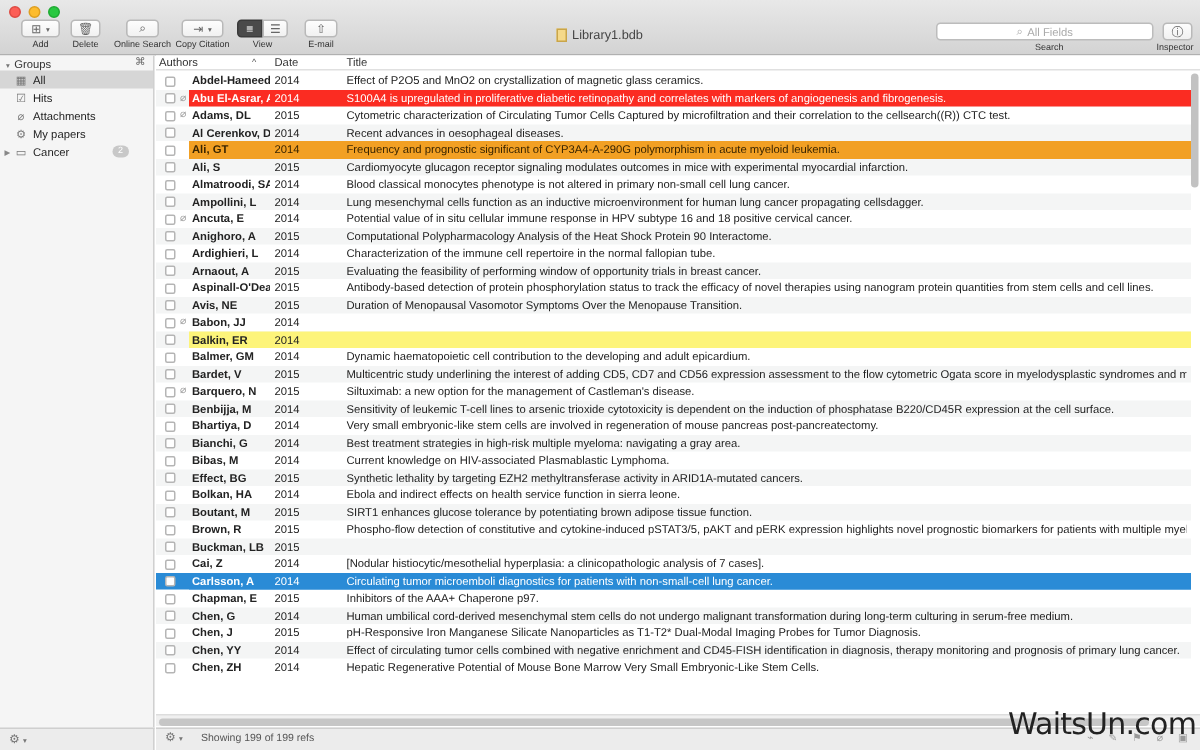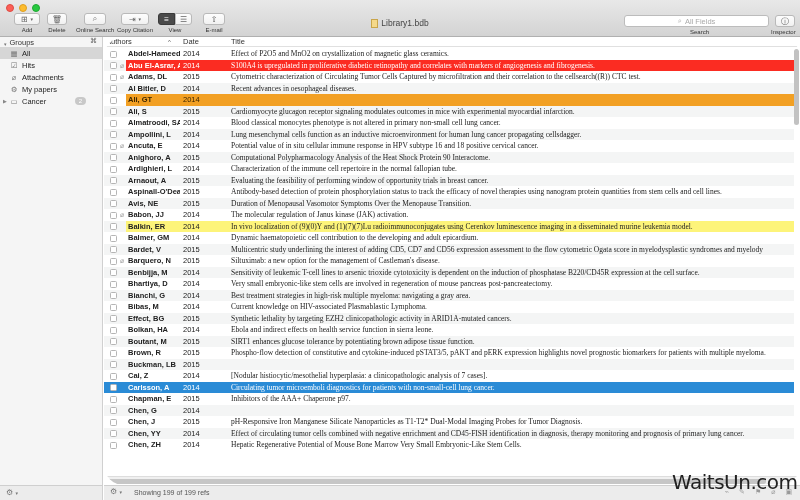--- a/index.html
+++ b/index.html
@@ -29,35 +29,35 @@
   .sidebar { position: absolute; left: 0; top: 37px; width: 103px; height: 448px; background: #f5f5f5; border-right: 1px solid #d0d0d0; }
   .sb-header { height: 10px; display: flex; align-items: flex-end; padding-left: 4px; font-size: 7.5px; color: #333; position: relative; }
   .sb-header .cmd { position: absolute; right: 5px; top: 0; font-size: 7px; color: #666; }
   .sb-item { height: 12px; display: flex; align-items: center; padding-left: 10px; font-size: 7.5px; color: #222; gap: 4px; position: relative; }
   .sb-item.selected { background: #d6d6d6; }
   .sb-item .ico { width: 8px; text-align: center; color: #777; font-size: 7.5px; }
   .sb-item .disclose { position: absolute; left: 3px; font-size: 5px; color: #888; }
   .badge { position: absolute; right: 16px; top: 2px; background: #c8c8c8; color: #fff; font-size: 6px; border-radius: 5px; padding: 0 4px; height: 8px; line-height: 8px; }
   .sb-footer { position: absolute; left: 0; top: 485px; width: 103px; height: 15px; background: #ececec; border-top: 1px solid #cfcfcf; border-right: 1px solid #d0d0d0; font-size: 8px; color: #777; padding-left: 6px; line-height: 14px; }
   
-  .table { position: absolute; left: 104px; top: 37px; width: 696px; height: 448px; background: #fff; overflow: hidden; border-radius: 20px; }
+  .table { position: absolute; left: 104px; top: 37px; width: 696px; height: 448px; background: #fff; overflow: hidden; }
   .thead { height: 10px; display: flex; align-items: center; font-size: 7.5px; color: #333; border-bottom: 1px solid #e0e0e0; background: #fff; position: relative; }
   .thead .c-auth { position: absolute; left: 2px; }
   .thead .sort { position: absolute; left: 64px; font-size: 6px; color: #555; }
   .thead .c-date { position: absolute; left: 79px; }
   .thead .c-title { position: absolute; left: 127px; }
   .rows { position: absolute; top: 11px; left: 0; width: 690px; }
   .row { height: 11.5px; position: relative; font-size: 7.5px; line-height: 11.5px; white-space: nowrap; }
   .row:nth-child(even) { background: #f4f5f5; }
   .row .cb { position: absolute; left: 6px; top: 2.5px; width: 7px; height: 7px; border: 0.5px solid #b5b5b5; background: #fff; border-radius: 1.5px; }
   .row .clip { position: absolute; left: 16px; color: #999; font-size: 7px; }
   .row .hl { position: absolute; left: 22px; right: 0; top: 0; bottom: 0; }
   .row .auth { position: absolute; left: 24px; width: 52px; overflow: hidden; font-weight: bold; }
   .row .date { position: absolute; left: 79px; }
-  .row .title { position: absolute; left: 127px; overflow: hidden; width: 560px; font-family: Liberation Serif, serif; }
+  .row .title { position: absolute; left: 127px; overflow: hidden; width: 560px; }
   .row.red .hl { background: #fb2c22; } .row.red .auth, .row.red .date, .row.red .title { color: #fff; }
   .row.orange .hl { background: #f2a024; } .row.orange .auth, .row.orange .date, .row.orange .title { color: #3a2500; }
   .row.yellow .hl { background: #fdf47a; }
   .row.blue { background: #2a8bd6 !important; } .row.blue .hl { background: #2a8bd6; } .row.blue .auth, .row.blue .date, .row.blue .title { color: #fff; }
   .vscroll { position: absolute; right: 1px; top: 12px; width: 5px; height: 76px; background: #c2c2c2; border-radius: 3px; }
   .hscroll { position: absolute; left: 0; top: 439px; width: 696px; height: 8px; background: #f0f0f0; border-top: 1px solid #ddd; }
   .hscroll .thumb { position: absolute; left: 2px; top: 1.5px; width: 660px; height: 5px; background: #c6c6c6; border-radius: 3px; }
   .tfooter { position: absolute; left: 104px; top: 485px; width: 696px; height: 15px; background: #ececec; border-top: 1px solid #cfcfcf; font-size: 7px; color: #555; }
   .tfooter .gear { position: absolute; left: 6px; top: 1px; font-size: 8px; color: #777; }
   .tfooter .status { position: absolute; left: 30px; top: 3px; }
@@ -192,29 +192,30 @@
           <span class="hl"></span>
           <span class="cb"></span>
           <span class="clip">⌀</span>
           <span class="auth">Adams, DL</span>
           <span class="date">2015</span>
           <span class="title">Cytometric characterization of Circulating Tumor Cells Captured by microfiltration and their correlation to the cellsearch((R)) CTC test.</span>
         </div>
         <div class="row">
           <span class="hl"></span>
           <span class="cb"></span>
-          <span class="auth">Al Bitler, D</span>
+          <span class="auth">Al Cerenkov, D</span>
           <span class="date">2014</span>
           <span class="title">Recent advances in oesophageal diseases.</span>
         </div>
         <div class="row orange">
           <span class="hl"></span>
           <span class="cb"></span>
           <span class="auth">Ali, GT</span>
           <span class="date">2014</span>
+          <span class="title">Frequency and prognostic significant of CYP3A4-A-290G polymorphism in acute myeloid leukemia.</span>
         </div>
         <div class="row">
           <span class="hl"></span>
           <span class="cb"></span>
           <span class="auth">Ali, S</span>
           <span class="date">2015</span>
           <span class="title">Cardiomyocyte glucagon receptor signaling modulates outcomes in mice with experimental myocardial infarction.</span>
         </div>
         <div class="row">
           <span class="hl"></span>
@@ -272,28 +273,26 @@
           <span class="auth">Avis, NE</span>
           <span class="date">2015</span>
           <span class="title">Duration of Menopausal Vasomotor Symptoms Over the Menopause Transition.</span>
         </div>
         <div class="row">
           <span class="hl"></span>
           <span class="cb"></span>
           <span class="clip">⌀</span>
           <span class="auth">Babon, JJ</span>
           <span class="date">2014</span>
-          <span class="title">The molecular regulation of Janus kinase (JAK) activation.</span>
         </div>
         <div class="row yellow">
           <span class="hl"></span>
           <span class="cb"></span>
           <span class="auth">Balkin, ER</span>
           <span class="date">2014</span>
-          <span class="title">In vivo localization of (9)(0)Y and (1)(7)(7)Lu radioimmunoconjugates using Cerenkov luminescence imaging in a disseminated murine leukemia model.</span>
         </div>
         <div class="row">
           <span class="hl"></span>
           <span class="cb"></span>
           <span class="auth">Balmer, GM</span>
           <span class="date">2014</span>
           <span class="title">Dynamic haematopoietic cell contribution to the developing and adult epicardium.</span>
         </div>
         <div class="row">
           <span class="hl"></span>
@@ -336,21 +335,21 @@
           <span class="cb"></span>
           <span class="auth">Bibas, M</span>
           <span class="date">2014</span>
           <span class="title">Current knowledge on HIV-associated Plasmablastic Lymphoma.</span>
         </div>
         <div class="row">
           <span class="hl"></span>
           <span class="cb"></span>
           <span class="auth">Effect, BG</span>
           <span class="date">2015</span>
-          <span class="title">Synthetic lethality by targeting EZH2 clinicopathologic activity in ARID1A-mutated cancers.</span>
+          <span class="title">Synthetic lethality by targeting EZH2 methyltransferase activity in ARID1A-mutated cancers.</span>
         </div>
         <div class="row">
           <span class="hl"></span>
           <span class="cb"></span>
           <span class="auth">Bolkan, HA</span>
           <span class="date">2014</span>
           <span class="title">Ebola and indirect effects on health service function in sierra leone.</span>
         </div>
         <div class="row">
           <span class="hl"></span>
@@ -391,20 +390,21 @@
           <span class="cb"></span>
           <span class="auth">Chapman, E</span>
           <span class="date">2015</span>
           <span class="title">Inhibitors of the AAA+ Chaperone p97.</span>
         </div>
         <div class="row">
           <span class="hl"></span>
           <span class="cb"></span>
           <span class="auth">Chen, G</span>
           <span class="date">2014</span>
+          <span class="title">Human umbilical cord-derived mesenchymal stem cells do not undergo malignant transformation during long-term culturing in serum-free medium.</span>
         </div>
         <div class="row">
           <span class="hl"></span>
           <span class="cb"></span>
           <span class="auth">Chen, J</span>
           <span class="date">2015</span>
           <span class="title">pH-Responsive Iron Manganese Silicate Nanoparticles as T1-T2* Dual-Modal Imaging Probes for Tumor Diagnosis.</span>
         </div>
         <div class="row">
           <span class="hl"></span>

